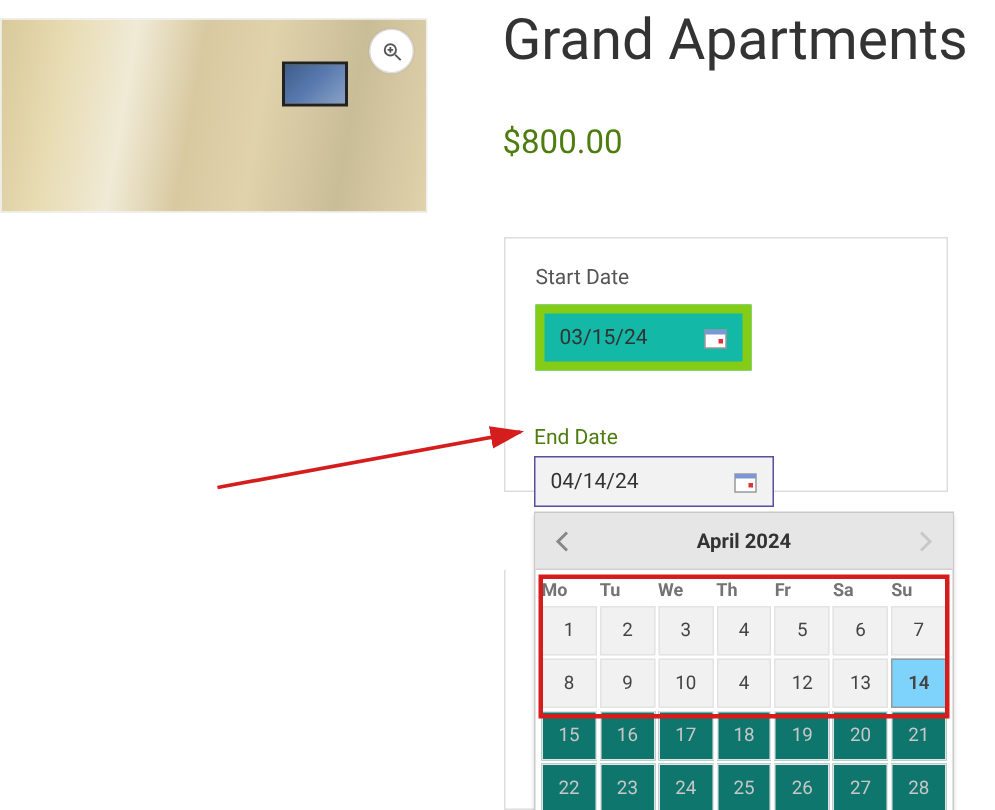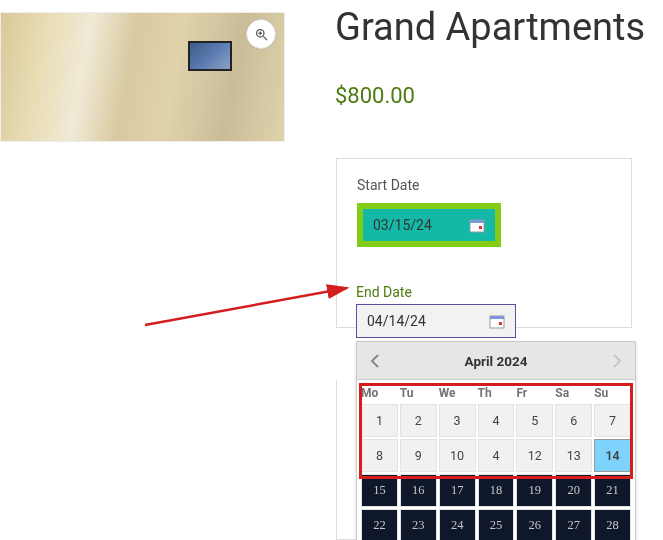--- a/index.html
+++ b/index.html
@@ -64,21 +64,21 @@
   .cal-title { font-size:13.5px; font-weight:700; color:#333;}
   .cal-grid {
     display:grid; grid-template-columns: repeat(7,1fr);
     gap:2px; padding:4px;
   }
   .cal-dow { font-size:12px; font-weight:700; color:#737373; text-align:left; padding:2px 0;}
   .cal-day {
     font-size:12.5px; color:#444; text-align:center; padding:8px 0;
     background:#f1f1f1; border:1px solid #e3e3e3;
   }
-  .cal-day.outside { color:#c7c7c7; background:#0f172a;font-family:Liberation Serif, serif;}
+  .cal-day.outside { color:#c7c7c7; background:#0f766e;}
   .cal-day.selected { background:#7dd3fc; border:1px solid #999; font-weight:600;}
   .highlight-box {
     position:absolute; border:3px solid #d51d1d; pointer-events:none;
     left:359px; top:383px; width:274px; height:96px;
   }
 
   .arrow-svg { position:absolute; left:140px; top:270px; width:218px; height:60px; pointer-events:none;}
 
   .lower-section { position:absolute; left:336px; top:380px; width:296px; height:160px; border:1px solid #ddd; border-top:none; z-index:-1;}
 </style>

